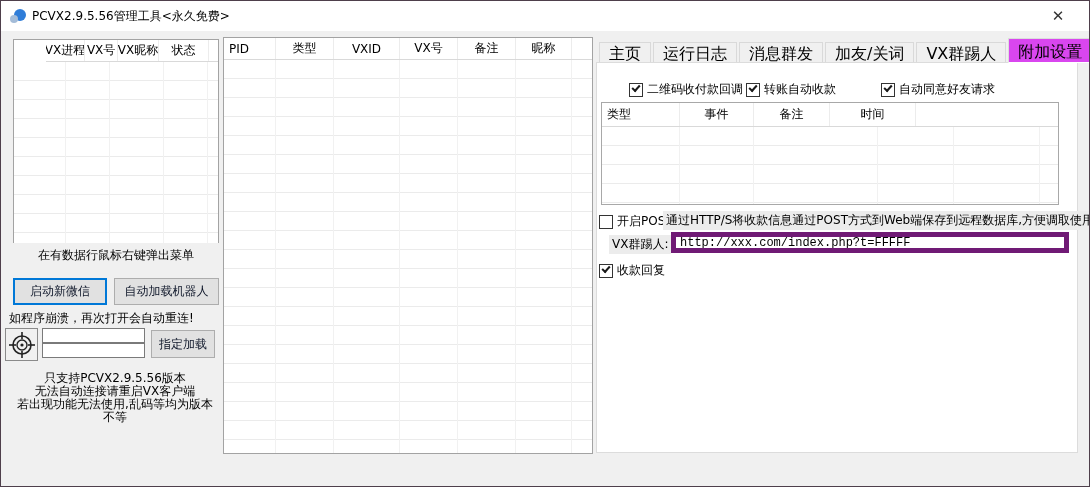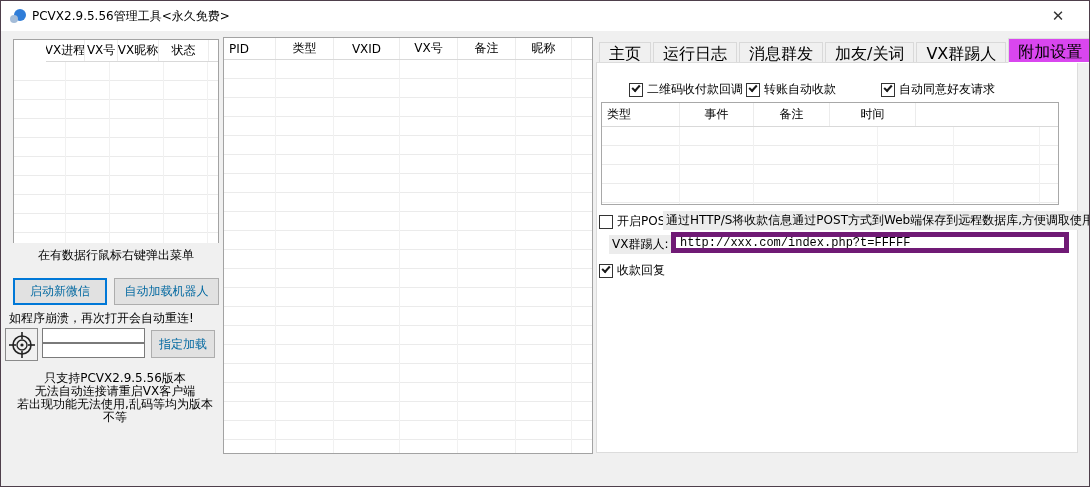--- a/index.html
+++ b/index.html
@@ -11,21 +11,21 @@
   .title-text{font-size:12px;color:#000;}
   .close-btn{position:absolute;right:8px;top:0;width:46px;height:30px;display:flex;align-items:center;justify-content:center;font-size:15px;color:#333;cursor:pointer;}
   
   .tbl{position:absolute;background:#fff;border:1px solid #a3a3a3;box-sizing:border-box;}
   .thead{display:flex;border-bottom:1px solid #d9d9d9;box-sizing:border-box;}
   .th{font-size:12px;color:#000;text-align:center;box-sizing:border-box;border-right:1px solid #ececec;display:flex;align-items:center;justify-content:center;white-space:nowrap;overflow:hidden;}
   .tbody{position:relative;background-image:repeating-linear-gradient(to bottom,#ffffff 0 18px,#ebebeb 18px 19px);display:flex;}
   .col{box-sizing:border-box;border-right:1px solid #f1f1f1;height:100%;}
   
   .hint{position:absolute;font-size:12px;color:#000;text-align:center;}
-  .btn{position:absolute;background:#e1e1e1;border:1px solid #adadad;font-size:12px;color:#0369a1;display:flex;align-items:center;justify-content:center;box-sizing:border-box;cursor:pointer;}
+  .btn{position:absolute;background:#e1e1e1;border:1px solid #adadad;font-size:12px;color:#0f172a;display:flex;align-items:center;justify-content:center;box-sizing:border-box;cursor:pointer;}
   .btn.focused{border:2px solid #0078d7;}
   .smallnote{position:absolute;font-size:12px;color:#000;white-space:nowrap;}
   .cross-btn{position:absolute;left:4px;top:327px;width:33px;height:33px;border:1px solid #8a8a8a;background:#f0f0f0;box-sizing:border-box;display:flex;align-items:center;justify-content:center;cursor:pointer;}
   .mini-input{position:absolute;left:41px;width:103px;height:15px;border:1px solid #7a7a7a;background:#fff;box-sizing:border-box;font-size:11px;padding:0 2px;}
   .vnote{position:absolute;left:0;width:228px;text-align:center;font-size:12px;line-height:13px;color:#000;}
   
   .tabbar{position:absolute;left:598px;top:40px;display:flex;align-items:flex-end;height:22px;}
   .tab{height:21px;line-height:21px;padding:0 9px;font-size:16px;background:#f0f0f0;border:1px solid #d9d9d9;border-bottom:none;margin-right:2px;white-space:nowrap;cursor:pointer;box-sizing:border-box;}
   .tab.selected{background:#d946ef;height:25px;line-height:25px;border:1px solid #dcdcdc;border-bottom:1px solid #fff;position:relative;z-index:3;}
   .tabpanel{position:absolute;left:595px;top:61px;width:482px;height:391px;background:#fff;border:1px solid #dcdcdc;box-sizing:border-box;z-index:1;}

